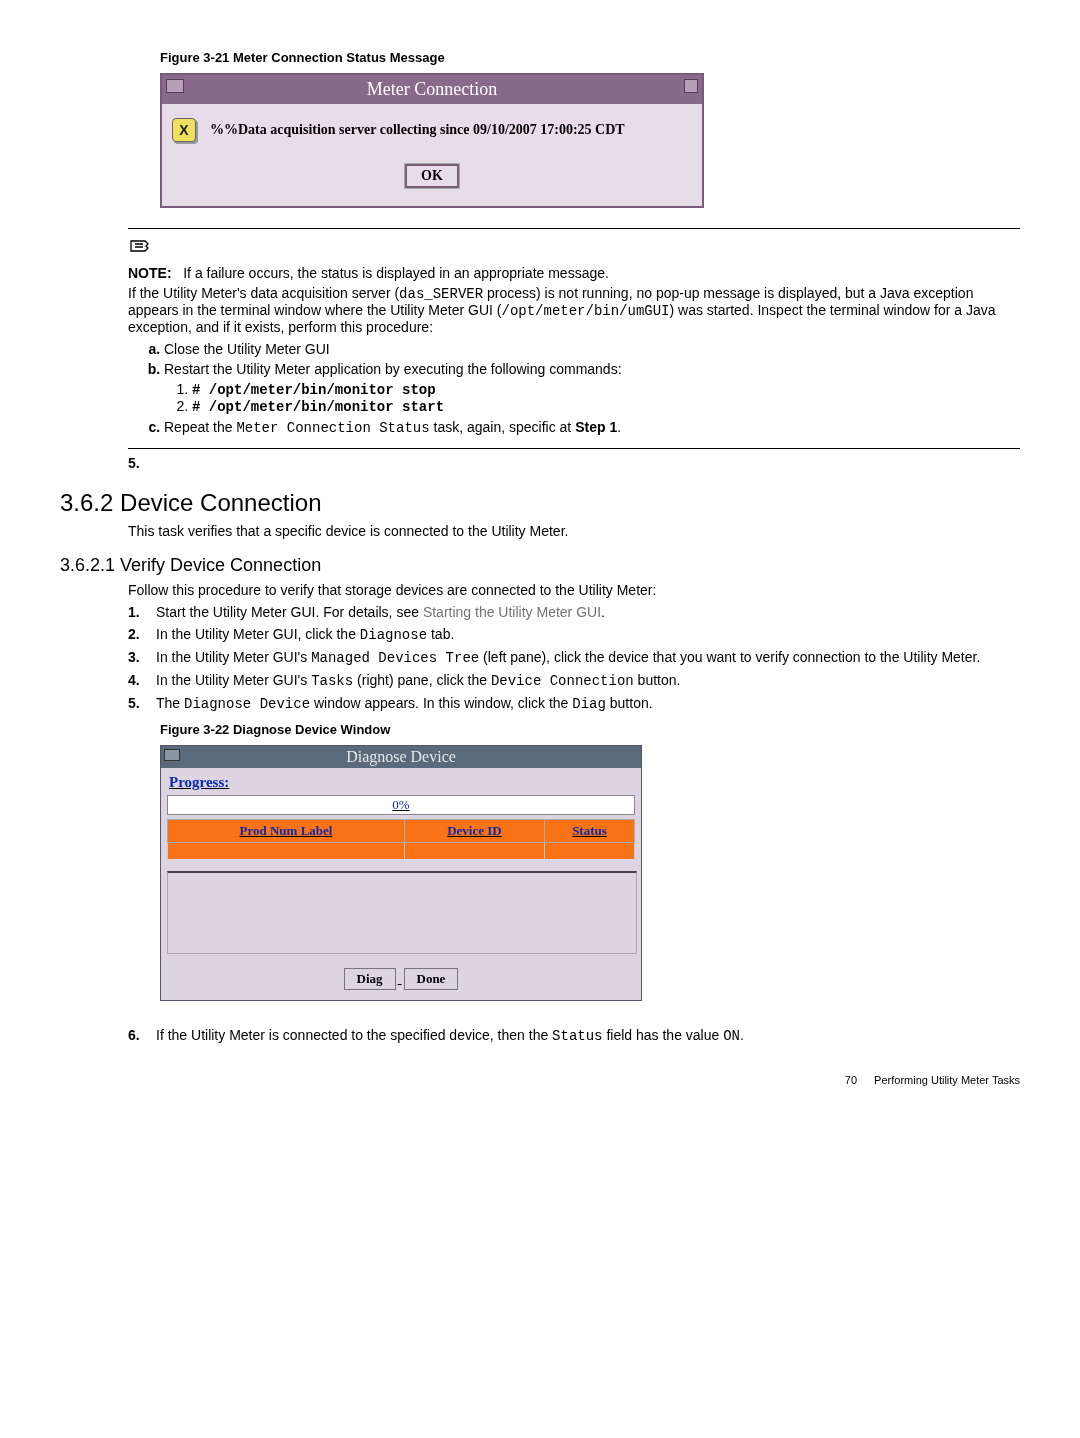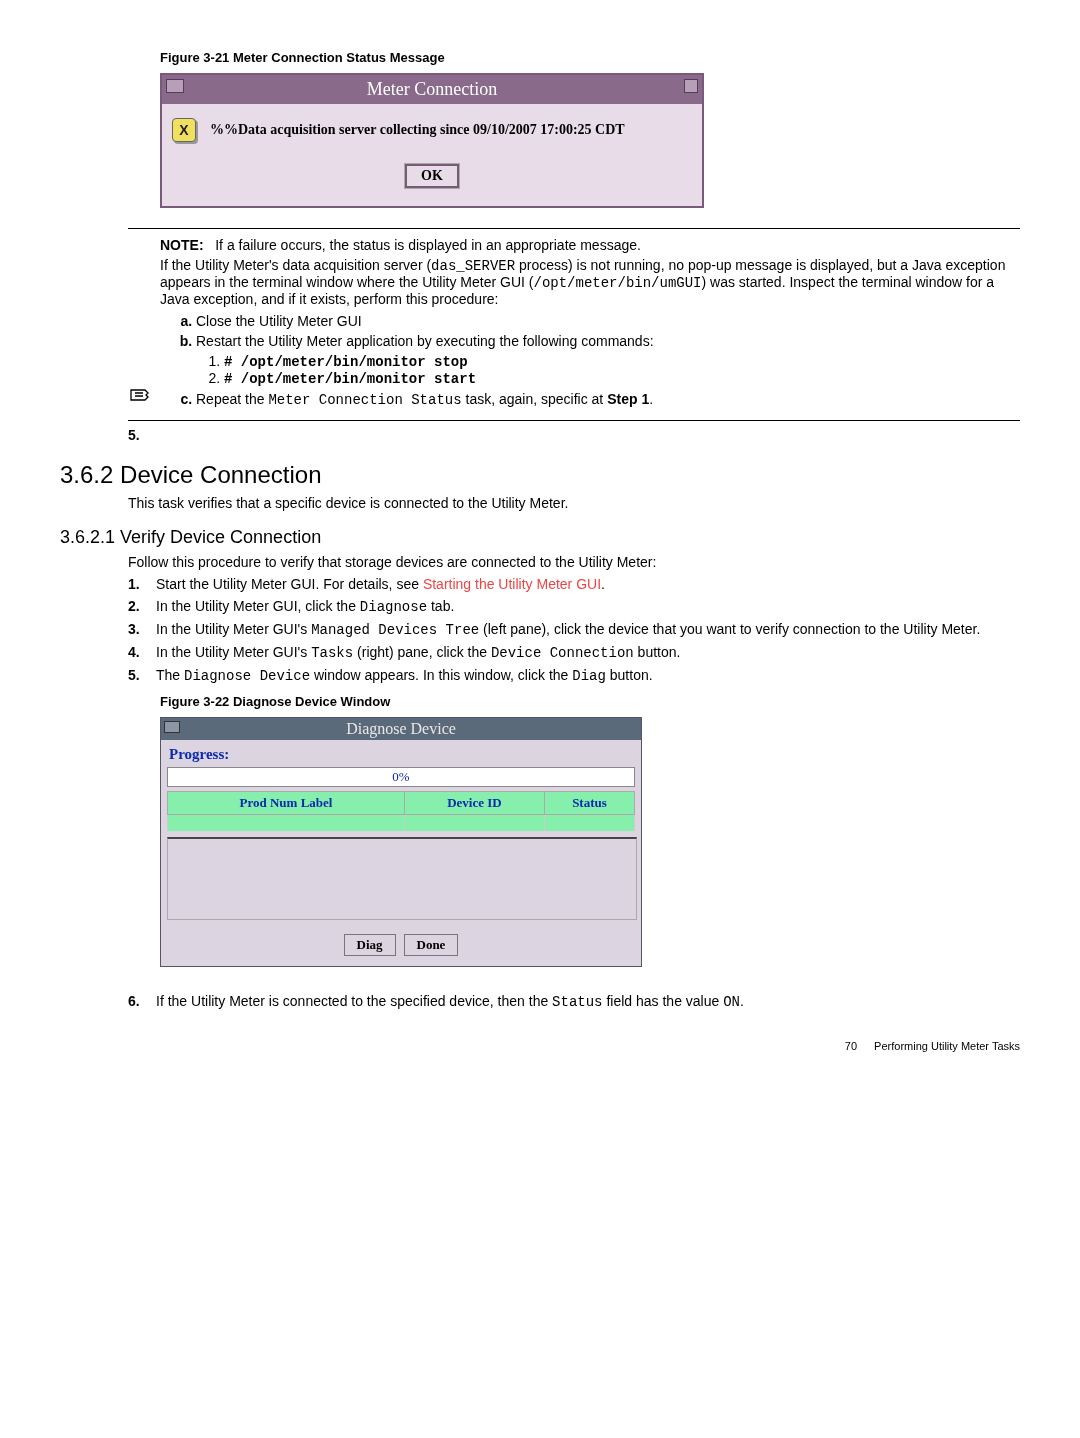--- a/index.html
+++ b/index.html
@@ -87,22 +87,23 @@
   }
 
   hr.rule {
     border: none;
     border-top: 1px solid #000;
     margin: 6px 0;
   }
 
   .note-block {
     display: flex;
-    align-items: flex-end;
+    align-items: flex-start;
     margin-top: 8px;
+    flex-direction: column;
   }
   .note-icon {
     width: 26px;
     flex-shrink: 0;
     font-size: 22px;
     line-height: 1;
     margin-right: 6px;
   }
   .note-content {
     flex: 1;
@@ -151,21 +152,21 @@
   h2.sec {
     font-weight: normal;
     font-size: 24px;
     margin: 18px 0 6px 0;
   }
   h3.subsec {
     font-weight: normal;
     font-size: 18px;
     margin: 16px 0 6px 0;
   }
-  .link { color: #ef4444; }
+  .link { color: #737373; }
 
   
   .dialog2 {
     width: 480px;
     border: 1px solid #556;
     margin-top: 6px;
     margin-bottom: 26px;
   }
   .dialog2-titlebar {
     background: #5a6a7a;
@@ -179,20 +180,21 @@
   .dialog2-titlebar .sys-left {
     position: absolute;
     left: 3px; top: 3px;
     width: 14px; height: 10px;
     background: #8a96a4;
     border: 1px solid #333;
   }
   .dialog2-body {
     background: #dcd4e0;
     padding: 4px 6px 10px 6px;
+    text-decoration: underline;
   }
   .progress-label {
     color: #0a2ab0;
     font-weight: bold;
     font-family: "Times New Roman", serif;
     font-size: 15px;
     margin: 2px 0 4px 2px;
   }
   .progress-bar {
     border: 1px solid #888;
@@ -200,22 +202,22 @@
     text-align: center;
     font-family: "Times New Roman", serif;
     color: #0a2ab0;
     font-size: 13px;
     padding: 1px 0;
     margin-bottom: 4px;
   }
   .diag-table {
     width: 100%;
     border-collapse: collapse;
-    background: #86efac;
-    margin-bottom: 6px;
+    background: #f97316;
+    margin-bottom: 12px;
   }
   .diag-table th {
     border: 1px solid #aaa;
     font-family: "Times New Roman", serif;
     color: #0a2ab0;
     font-weight: bold;
     font-size: 13px;
     padding: 3px 0;
   }
   .diag-table td {

